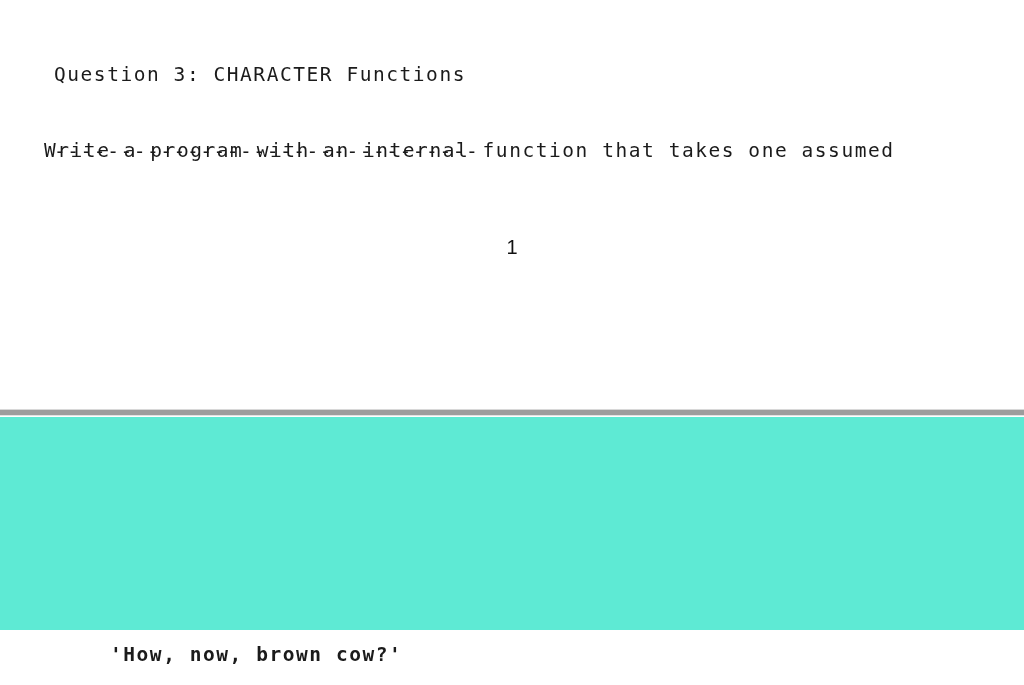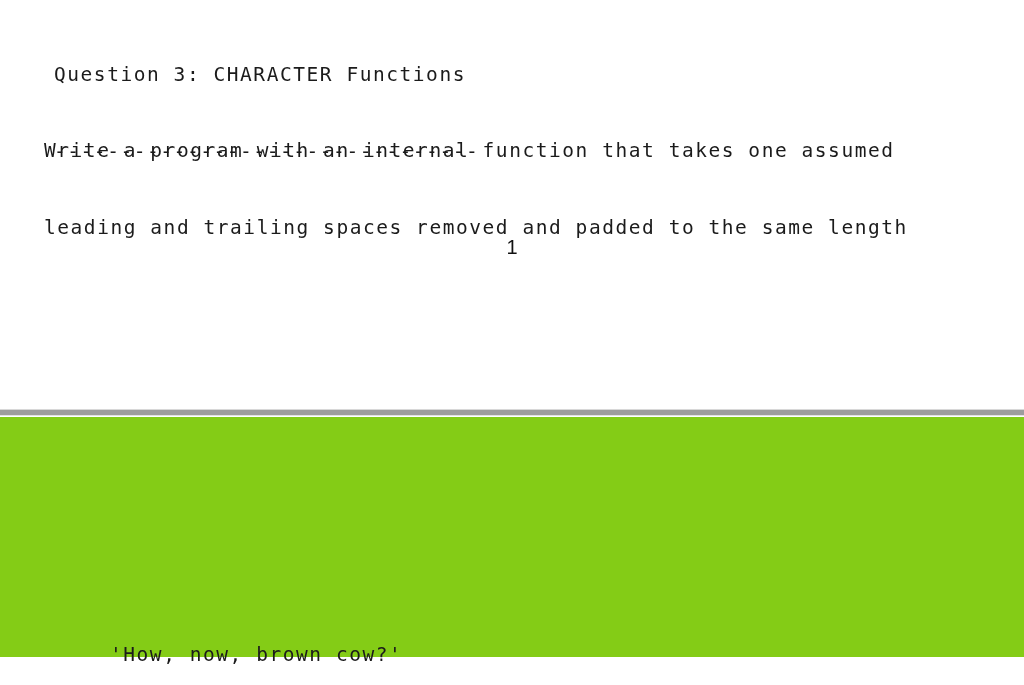--- a/index.html
+++ b/index.html
@@ -74,22 +74,23 @@
     border-bottom: 1px solid #e2e2e2;
     box-sizing: border-box;
   }
 
   
   .page-bottom {
     position: absolute;
     left: 0;
     top: 417px;
     width: 1024px;
-    height: 240px;
-    background: #84cc16;
+    height: 213px;
+    background: #5eead4;
+    font-weight: bold;
   }
 
   .strings-block {
     position: absolute;
     left: 110px;
     top: 174px;
   }
   .string-line { display: block; }
 </style>
 </head>
@@ -97,21 +98,20 @@
 
 <div class="page-top">
 
   <div class="heading-block doc-text">
     <span class="q-title">Question 3: CHARACTER Functions</span>
     <span class="q-rule">--------------------------------</span>
   </div>
 
   <div class="body-block doc-text">
     <span class="body-line">Write a program with an internal function that takes one assumed</span>
-    <span class="body-line">leading and trailing spaces removed and padded to the same length</span>
   </div>
 
   <div class="page-number">1</div>
 
 </div>
 
 <div class="page-divider"></div>
 
 <div class="page-bottom">
 

